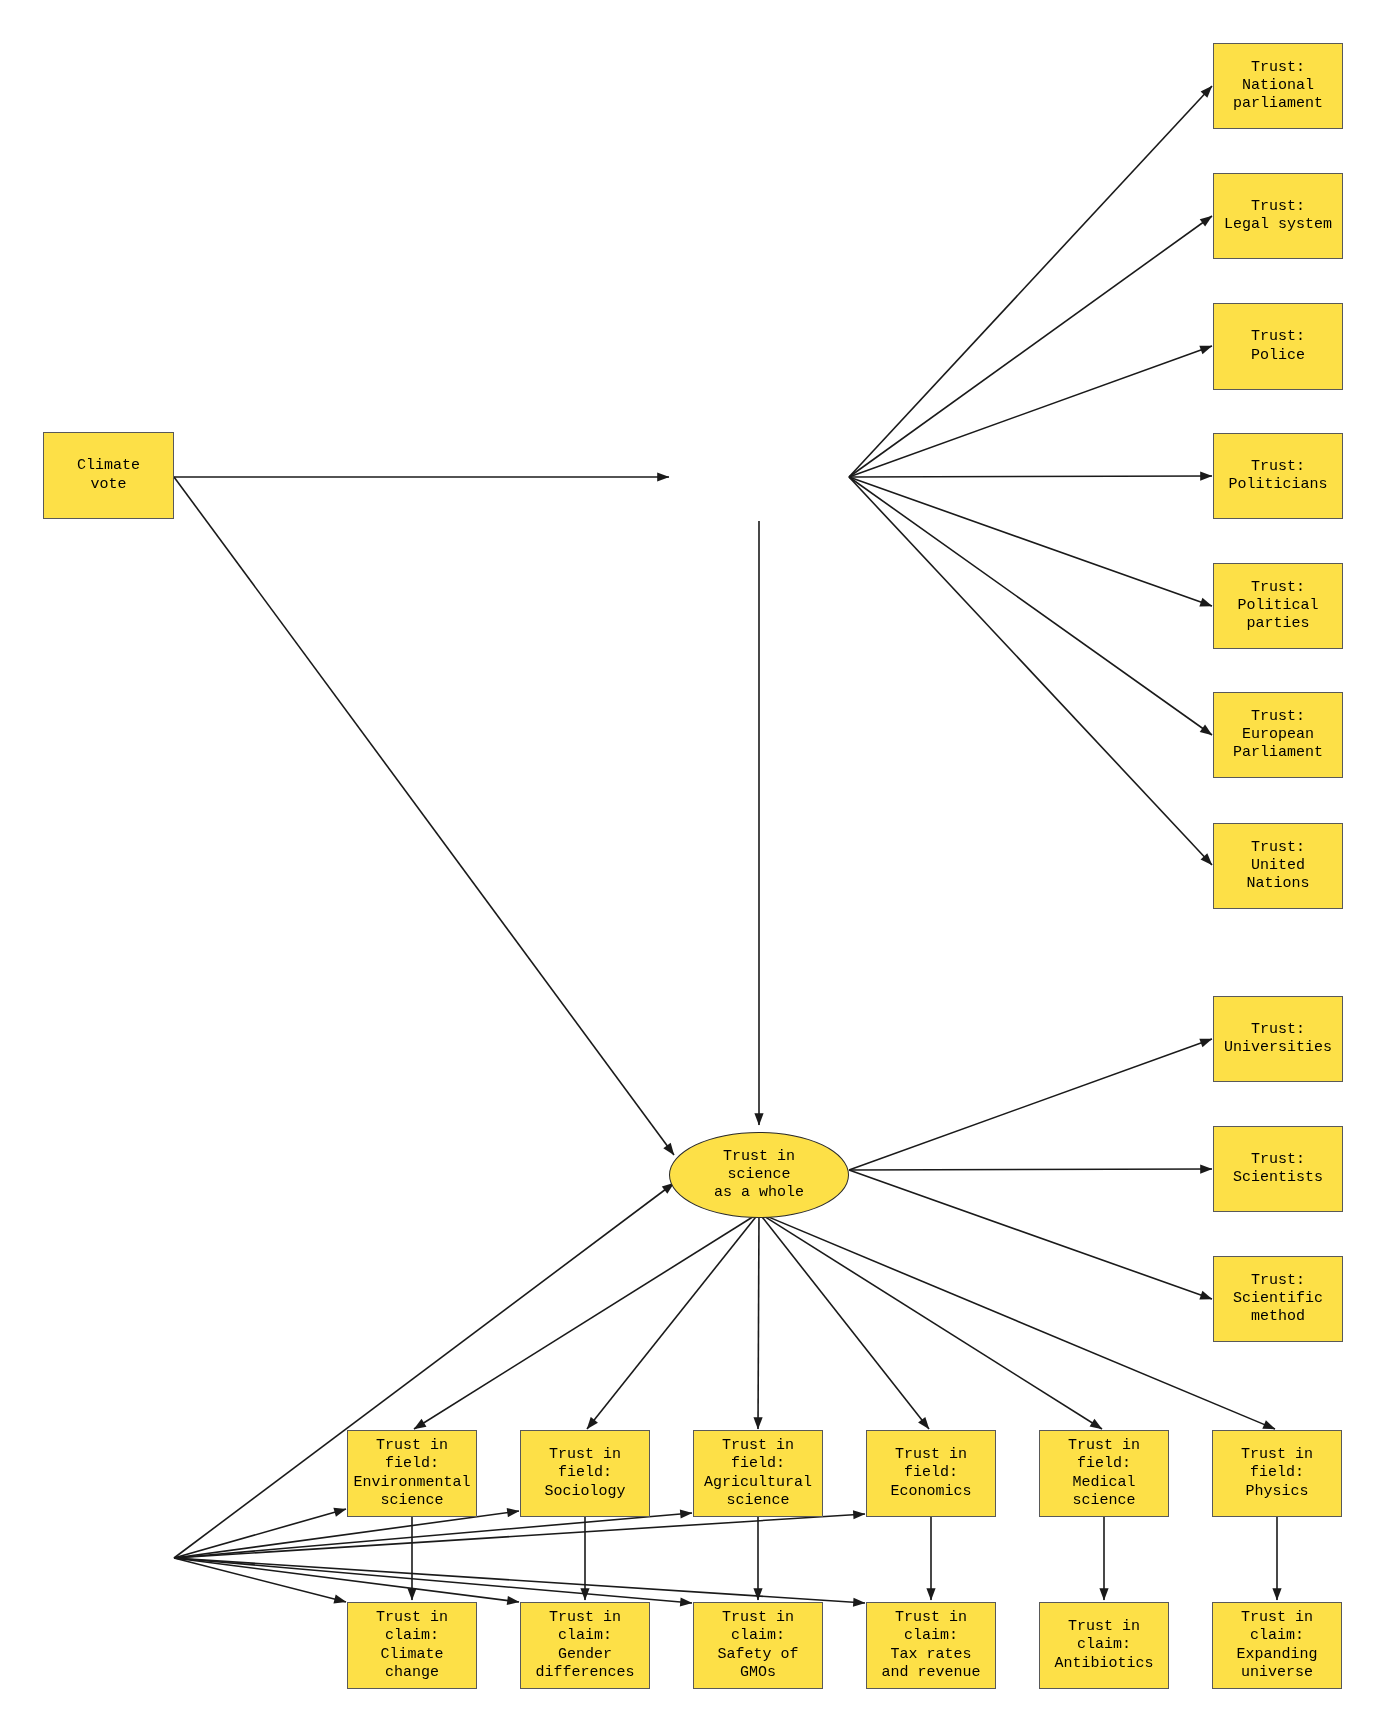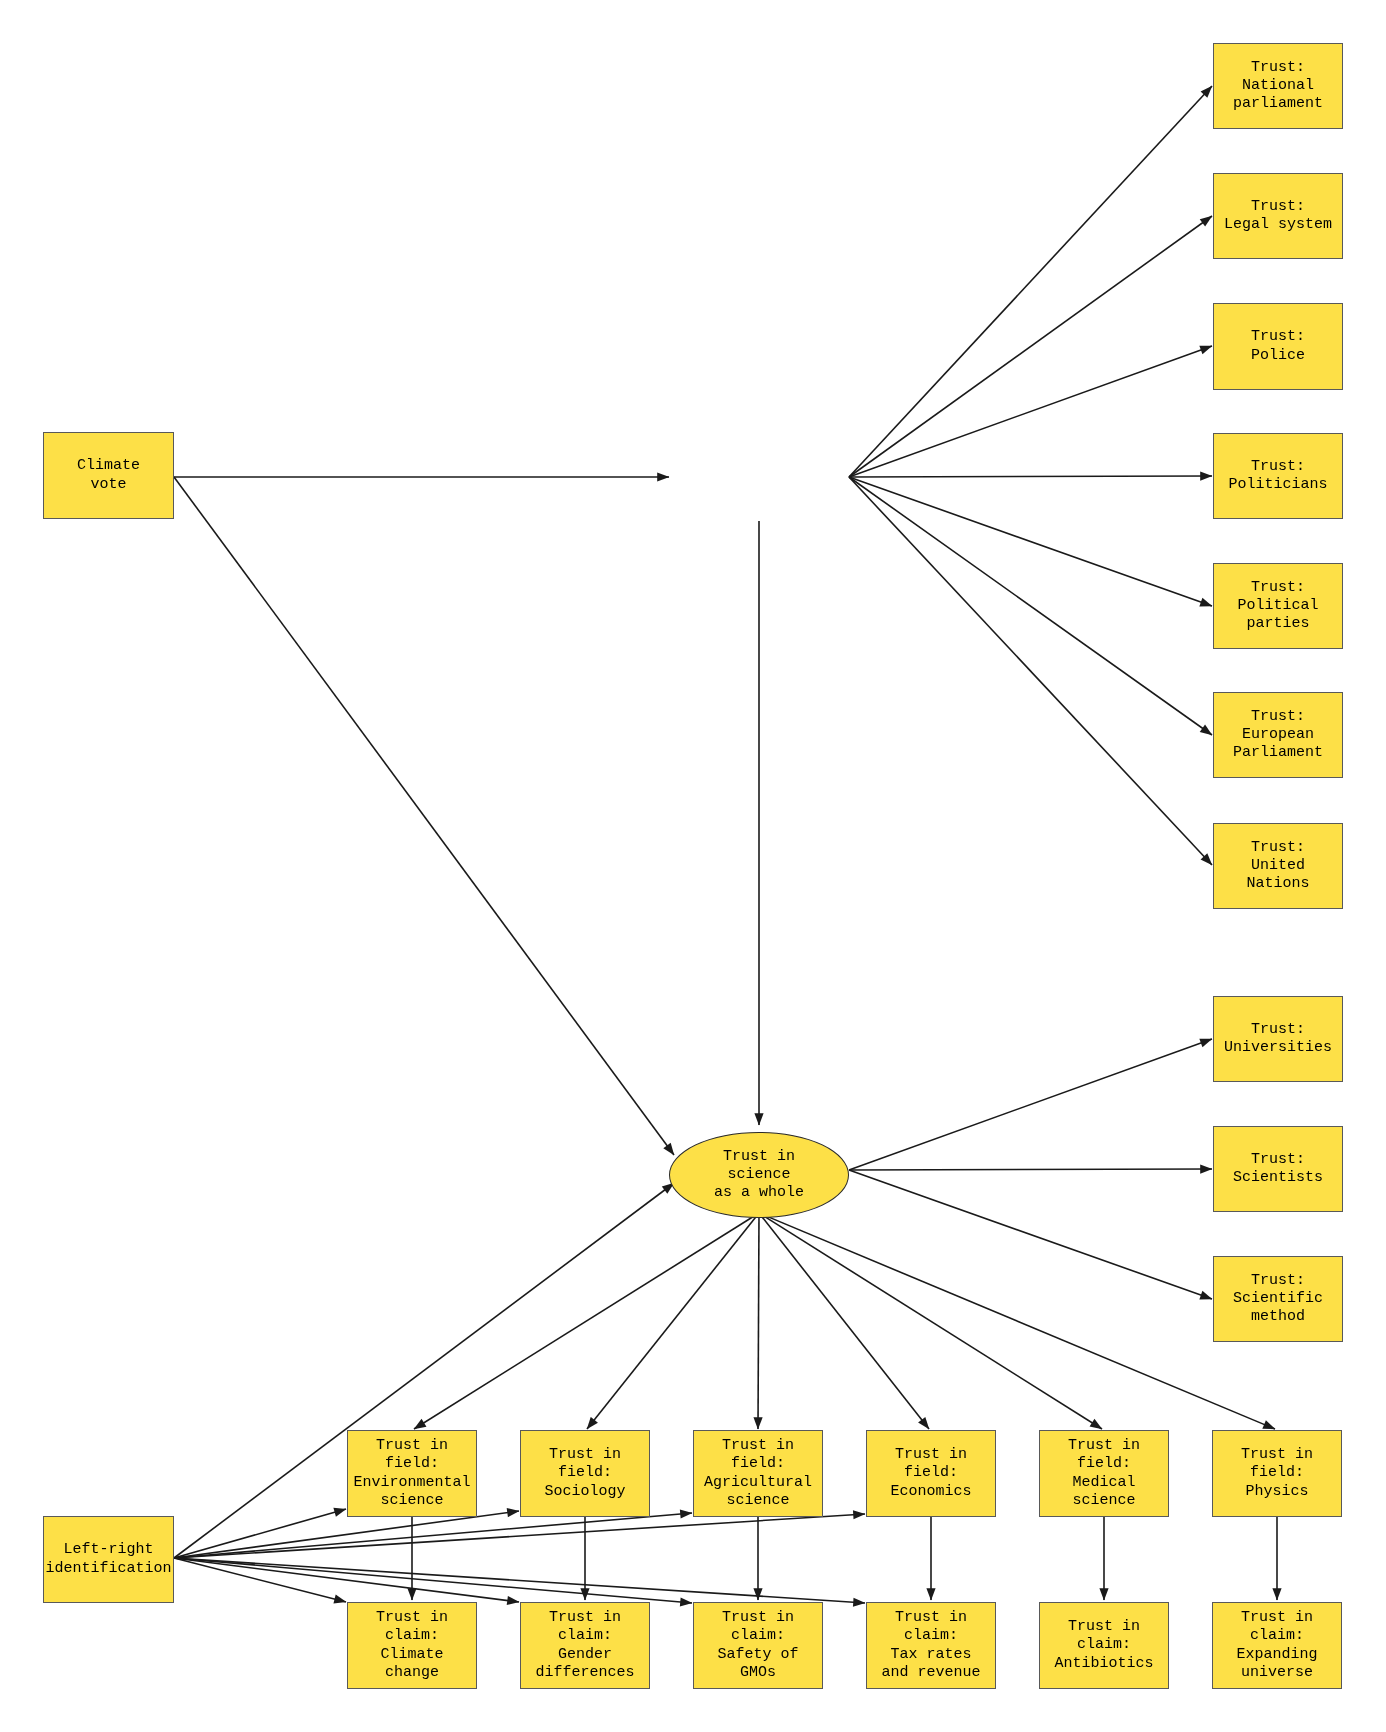--- a/index.html
+++ b/index.html
@@ -89,22 +89,20 @@
       <line x1="174" y1="1558" x2="692" y2="1513" marker-end="url(#arrowhead)"></line>
       <line x1="174" y1="1558" x2="865" y2="1514" marker-end="url(#arrowhead)"></line>
       <line x1="174" y1="1558" x2="346" y2="1602" marker-end="url(#arrowhead)"></line>
       <line x1="174" y1="1558" x2="519" y2="1602" marker-end="url(#arrowhead)"></line>
       <line x1="174" y1="1558" x2="692" y2="1603" marker-end="url(#arrowhead)"></line>
       <line x1="174" y1="1558" x2="865" y2="1603" marker-end="url(#arrowhead)"></line>
     </svg>
 
   <div class="node rect" style="left:43px; top:432px; width:131px; height:87px;">Climate
 vote</div>
-  <div class="node rect" style="left:43px; top:1516px; width:131px; height:87px;">Left-right
-identification</div>
 
   <div class="node ellipse" style="left:669px; top:1132px; width:180px; height:86px;">Trust in
 science
 as a whole</div>
 
   <div class="node rect" style="left:1213px; top:43px; width:130px; height:86px;">Trust:
 National
 parliament</div>
   <div class="node rect" style="left:1213px; top:173px; width:130px; height:86px;">Trust:
 Legal system</div>

